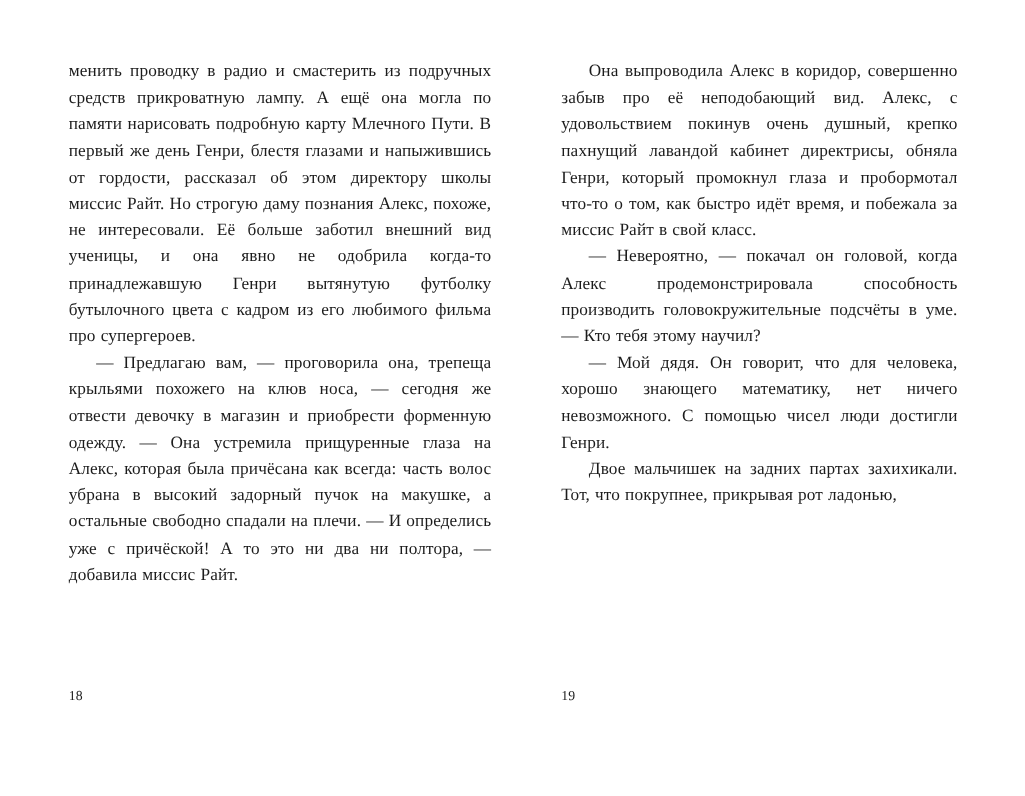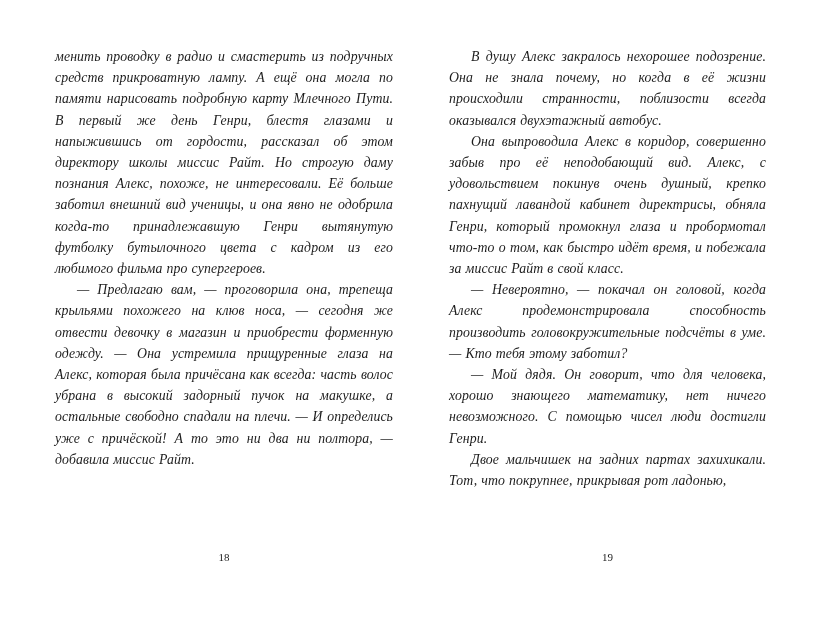--- a/index.html
+++ b/index.html
@@ -32,31 +32,30 @@
     }
     .page p {
       margin: 0;
       font-size: 13.8px;
       line-height: 21.2px;
       text-align: justify;
       hyphens: auto;
       -webkit-hyphens: auto;
       letter-spacing: 0.1px;
       word-spacing: 0.5px;
-      font-style: italic;
     }
     .page p.indent {
       text-indent: 22px;
     }
     .page-number {
       position: absolute;
       top: 551px;
       font-size: 11px;
       color: #1c1c1c;
-      text-align: center;
+      text-align: left;
     }
     .page-number-left {
       left: 55px;
       width: 338px;
     }
     .page-number-right {
       left: 449px;
       width: 317px;
     }
   </style>
@@ -64,23 +63,22 @@
 <body>
 
 <div class="spread">
 
   <div class="page page-left" lang="ru">
     <p>менить проводку в радио и смастерить из подручных средств прикроватную лампу. А ещё она могла по памяти нарисовать подробную карту Млечного Пути. В первый же день Генри, блестя глазами и напыжившись от гордости, рассказал об этом директору школы миссис Райт. Но строгую даму познания Алекс, похоже, не интересовали. Её больше заботил внешний вид ученицы, и она явно не одобрила когда-то принадлежавшую Генри вытянутую футболку бутылочного цвета с кадром из его любимого фильма про супергероев.</p>
     <p class="indent">— Предлагаю вам, — проговорила она, трепеща крыльями похожего на клюв носа, — сегодня же отвести девочку в магазин и приобрести форменную одежду. — Она устремила прищуренные глаза на Алекс, которая была причёсана как всегда: часть волос убрана в высокий задорный пучок на макушке, а остальные свободно спадали на плечи. — И определись уже с причёской! А то это ни два ни полтора, — добавила миссис Райт.</p>
   </div>
 
   <div class="page page-right" lang="ru">
-    <p class="indent">В душу Алекс закралось нехорошее подозрение. Она не знала почему, но когда в её жизни происходили странности, поблизости всегда оказывался двухэтажный автобус.</p>
     <p class="indent">Она выпроводила Алекс в коридор, совершенно забыв про её неподобающий вид. Алекс, с удовольствием покинув очень душный, крепко пахнущий лавандой кабинет директрисы, обняла Генри, который промокнул глаза и пробормотал что-то о том, как быстро идёт время, и побежала за миссис Райт в свой класс.</p>
-    <p class="indent">— Невероятно, — покачал он головой, когда Алекс продемонстрировала способность производить головокружительные подсчёты в уме. — Кто тебя этому заботил?</p>
+    <p class="indent">— Невероятно, — покачал он головой, когда Алекс продемонстрировала способность производить головокружительные подсчёты в уме. — Кто тебя этому научил?</p>
     <p class="indent">— Мой дядя. Он говорит, что для человека, хорошо знающего математику, нет ничего невозможного. С помощью чисел люди достигли Генри.</p>
     <p class="indent">Двое мальчишек на задних партах захихикали. Тот, что покрупнее, прикрывая рот ладонью,</p>
   </div>
 
   <div class="page-number page-number-left">18</div>
   <div class="page-number page-number-right">19</div>
 
 </div>
 
 </body></html>

